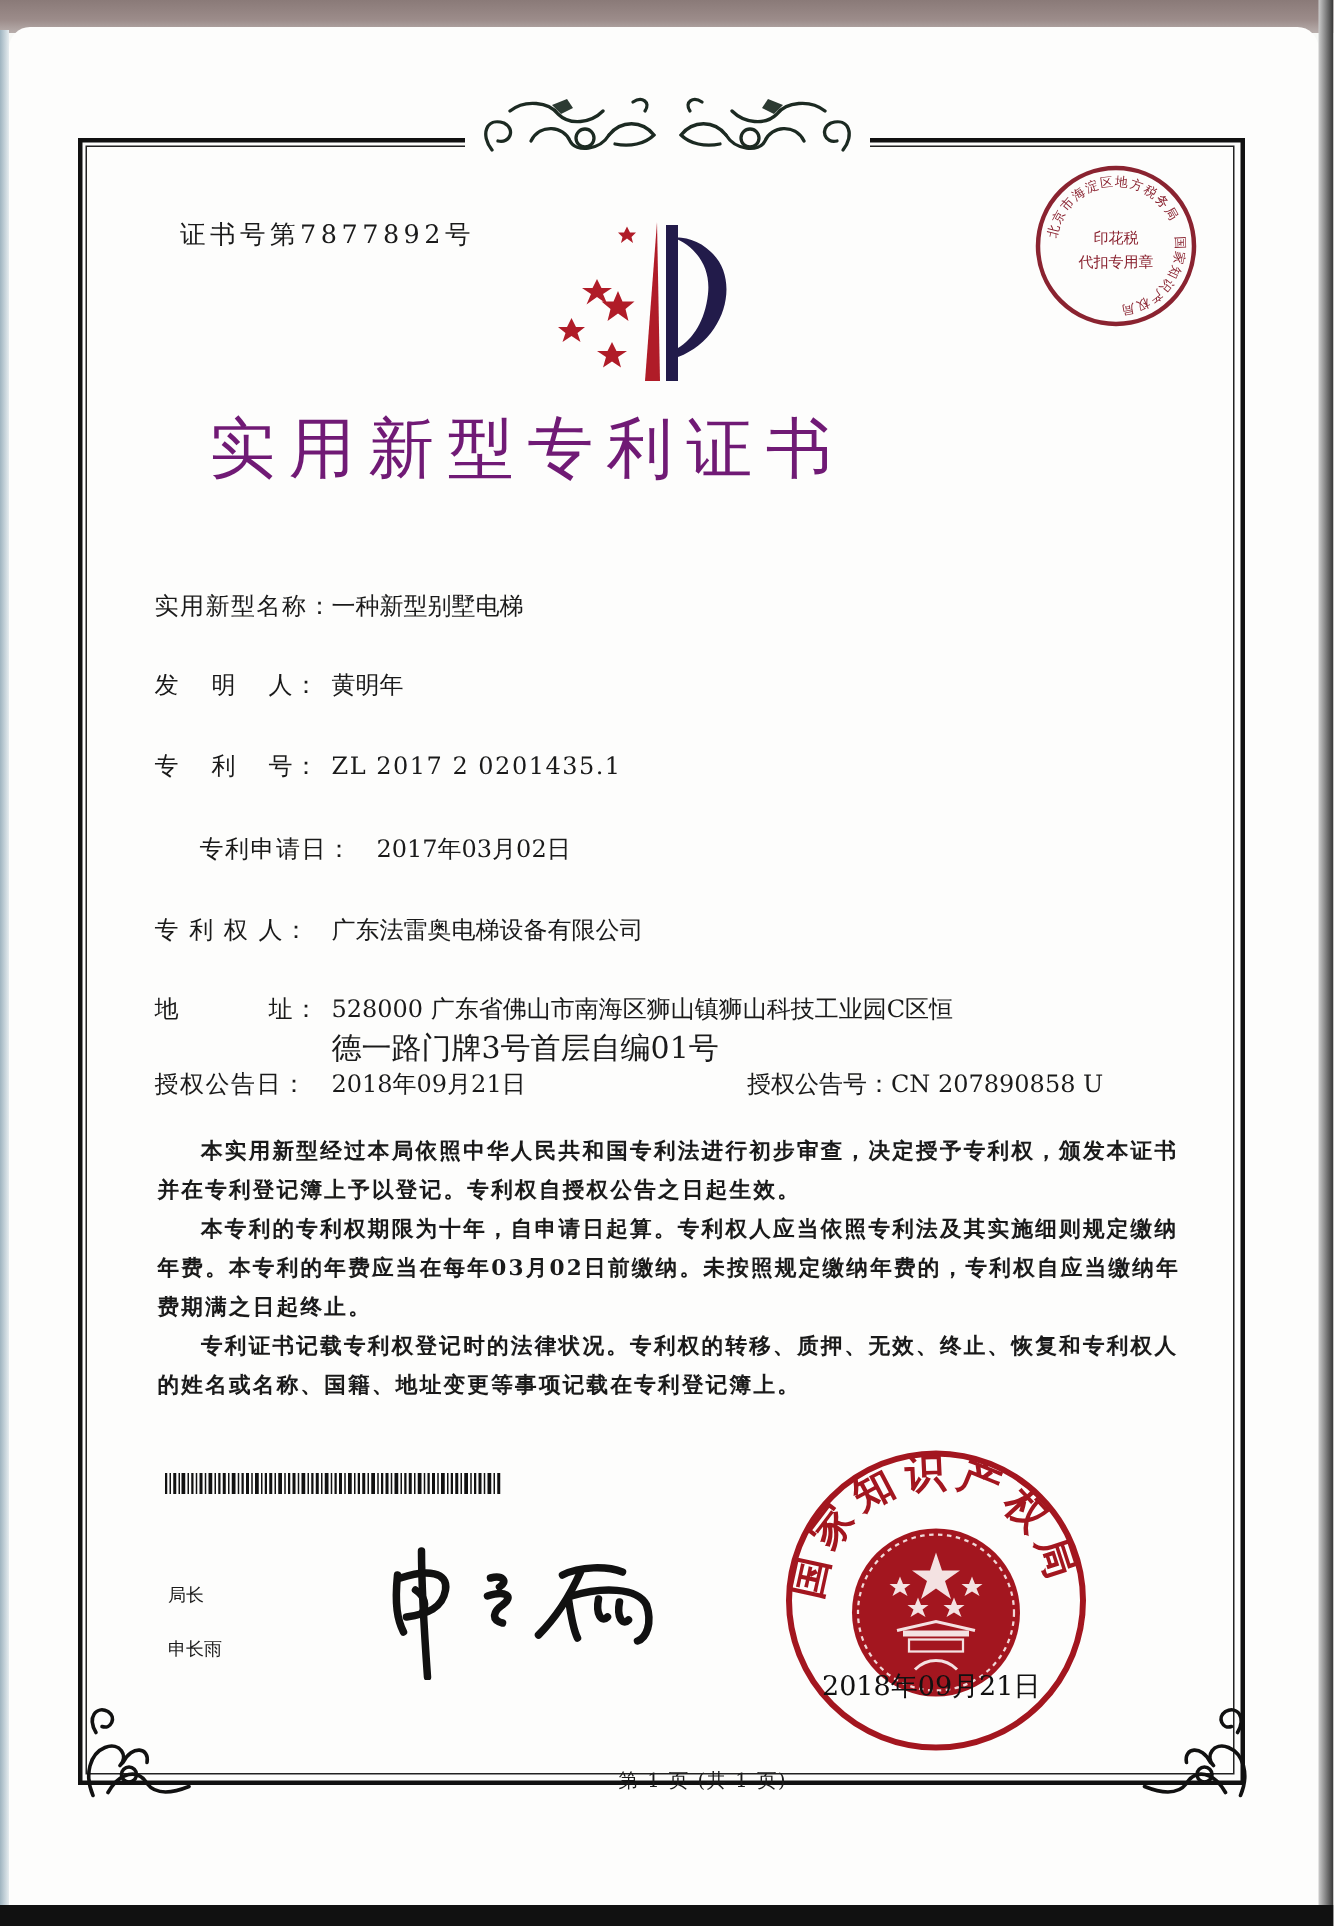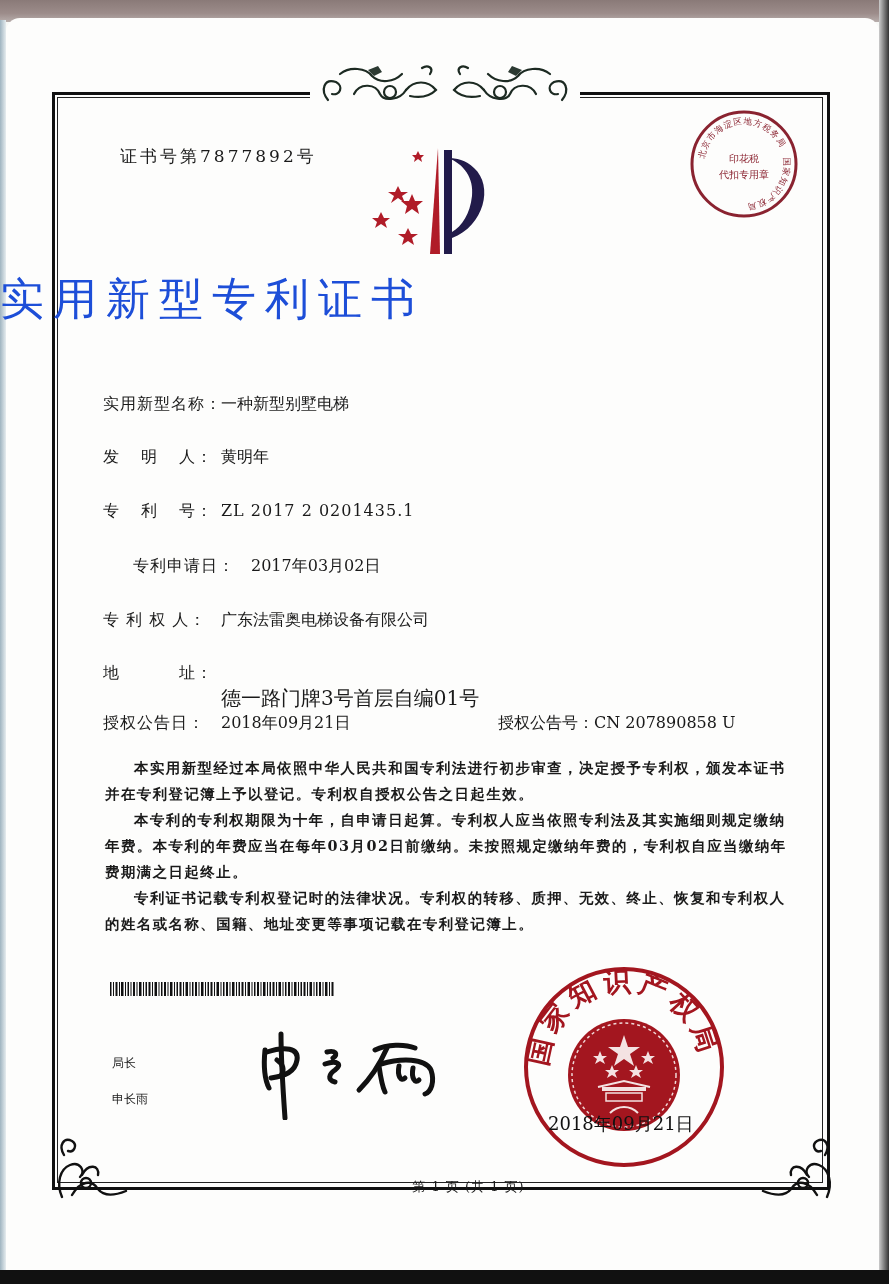--- a/index.html
+++ b/index.html
@@ -49,23 +49,23 @@
   .cert-no {
     position:absolute; left:104px; top:145px;
     font-size:17px; letter-spacing:3px;margin-left:16px;
   }
   .stamp-small {
     position:absolute; left:688px; top:108px; width:112px; height:112px;
   }
   .logo { position:absolute; left:368px; top:146px; width:135px; height:110px; }
 
   .title {
-    position:absolute; left:0; top:270px; width:703px; 
+    position:absolute; left:0; top:270px; width:703px; text-align:center;
     font-family:"DejaVu Sans", sans-serif;
-    font-size:44px; letter-spacing:9px; color:#1d4ed8; font-weight:normal;
+    font-size:44px; letter-spacing:9px; color:#701a75; font-weight:normal;
   }
 
   .field { position:absolute; left:103px; font-size:16px; white-space:nowrap; }
   .field .lbl { display:inline-block; width:118px; letter-spacing:1px; }
   .field .val { display:inline-block; }
   .spread { display:inline-flex; justify-content:space-between; width:110px; }
   .addr2 { position:absolute; left:221px; top:685px; font-size:20px; }
   .pubno { position:absolute; left:498px; top:713px; font-size:16px; white-space:nowrap;}
 
   .para {
@@ -204,21 +204,21 @@
 </div>
 
 <div class="field" style="top:610px;">
   <span class="lbl">专 利 权 人：</span><span class="val">广东法雷奥电梯设备有限公司</span>
 </div>
 
 <div class="field" style="top:663px;">
   <span class="lbl"><span class="spread">
         <span>地</span>
         <span><span>址</span><span>：</span></span>
-      </span></span>
+      </span></span><span class="val">528000 广东省佛山市南海区狮山镇狮山科技工业园C区恒</span>
 </div>
 <div class="addr2">德一路门牌3号首层自编01号</div>
 
 <div class="field" style="top:713px;">
   <span class="lbl">授权公告日：</span><span class="val">2018年09月21日</span>
 </div>
 <div class="pubno">
   <span>授权公告号：</span><span>CN 207890858 U</span>
 </div>
 

